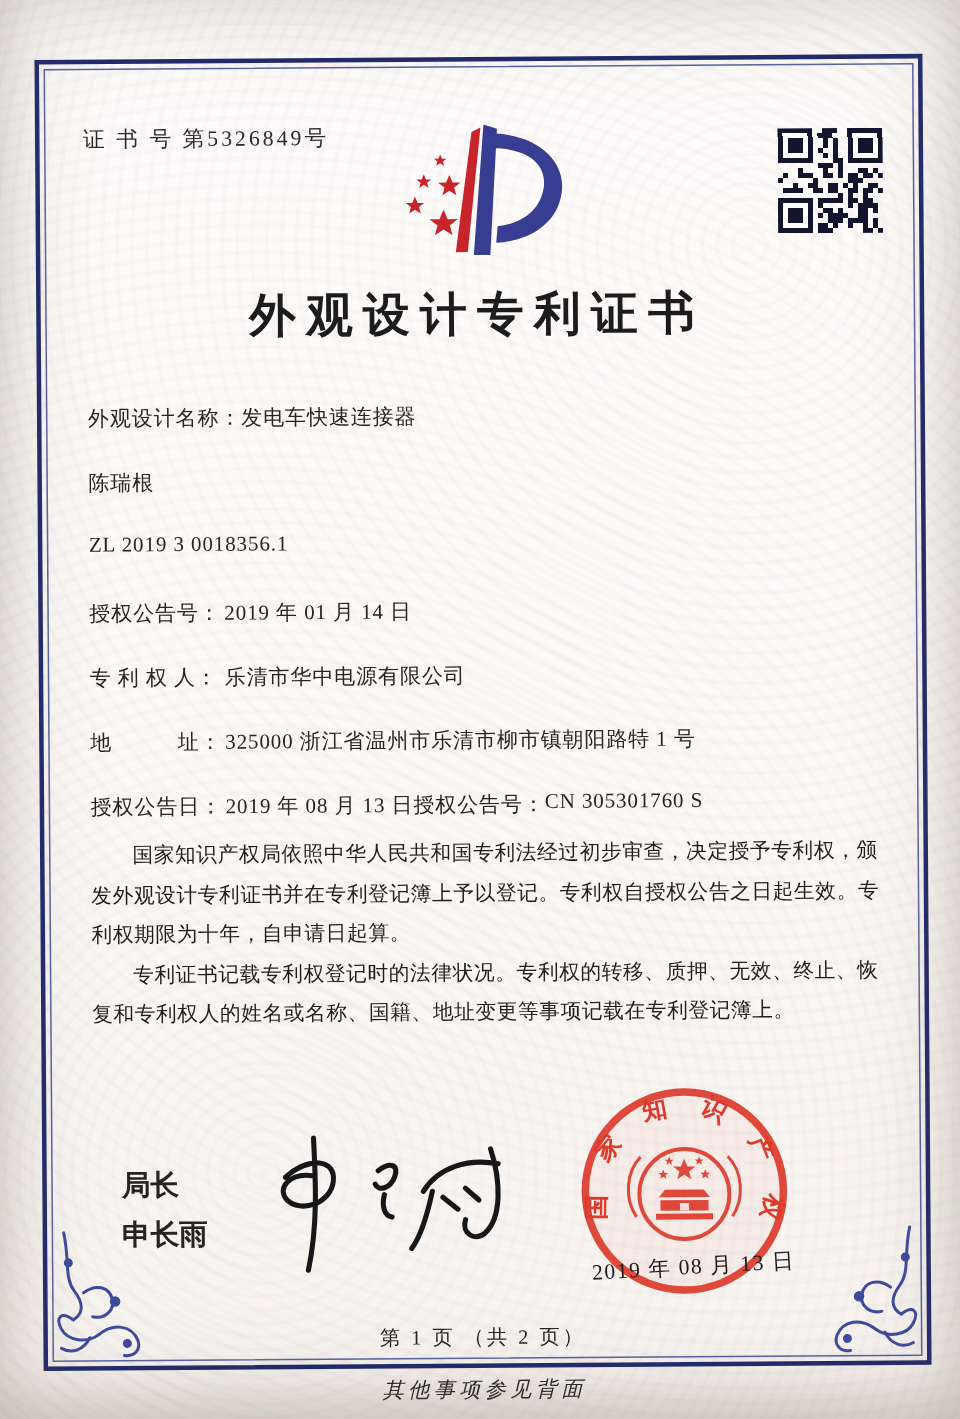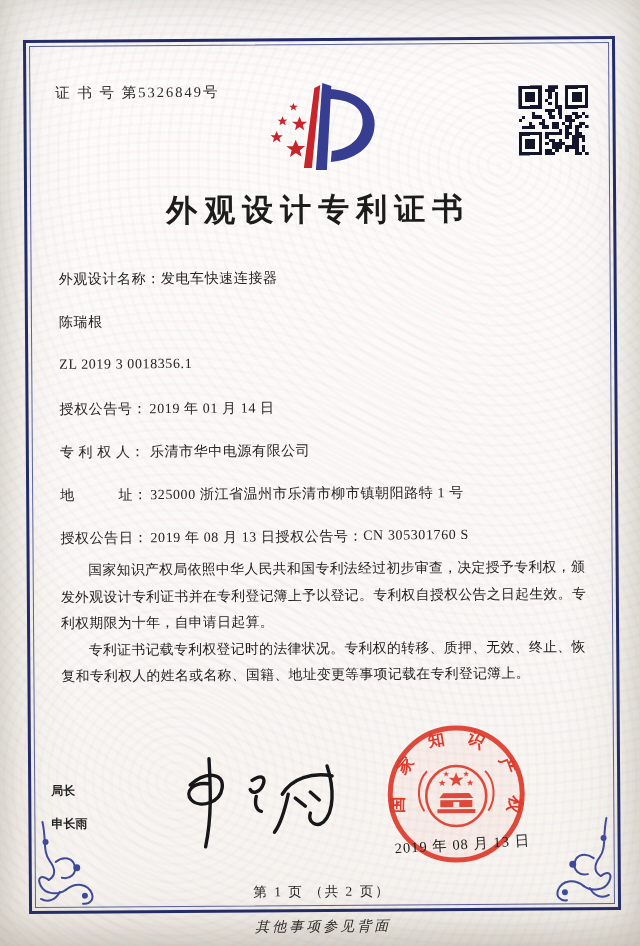--- a/index.html
+++ b/index.html
@@ -41,22 +41,22 @@
 
   .fields{position:absolute;left:60px;top:269px;width:530px;}
   .field-row{height:43.2px;font-size:14px;letter-spacing:0.6px;white-space:pre;display:flex;}
   .field-label{display:inline-block;min-width:90px;}
   .field-pair2{}
 
   .paragraphs{position:absolute;left:60px;top:556px;width:526px;
     font-size:13.8px;line-height:26.5px;letter-spacing:0.4px;color:#1f1e1e;}
   .paragraphs p{margin:0;text-indent:2em;}
 
-  .sig-block{position:absolute;left:49px;top:773px;font-family:"Liberation Sans","DejaVu Sans",sans-serif;
-    font-size:12px;font-weight:600;color:#242424;line-height:33px;}
+  .sig-block{position:absolute;left:79px;top:773px;font-family:"Liberation Sans","DejaVu Sans",sans-serif;
+    font-size:19px;font-weight:600;color:#242424;line-height:33px;}
   .signature{position:absolute;left:162px;top:750px;width:190px;height:105px;}
 
   .seal{position:absolute;left:381px;top:720px;width:148px;height:152px;}
   .seal-date{position:absolute;left:392px;top:836px;width:140px;font-size:14.5px;
     letter-spacing:1px;color:#1d1c1c;transform:rotate(-3deg);white-space:nowrap;}
 
   .page-number{position:absolute;left:26px;top:883px;width:586px;text-align:center;
     font-size:13.5px;letter-spacing:2px;color:#262424;}
   .back-note{position:absolute;left:0;top:918px;width:640px;text-align:center;
     font-size:14px;letter-spacing:3px;color:#242222;font-style:italic;}

